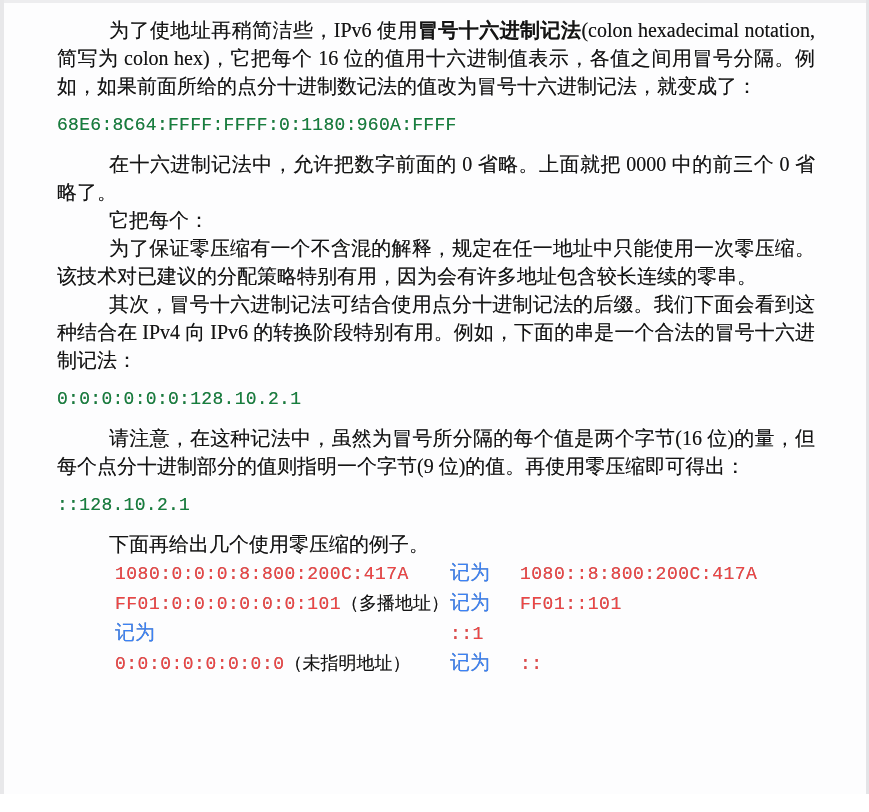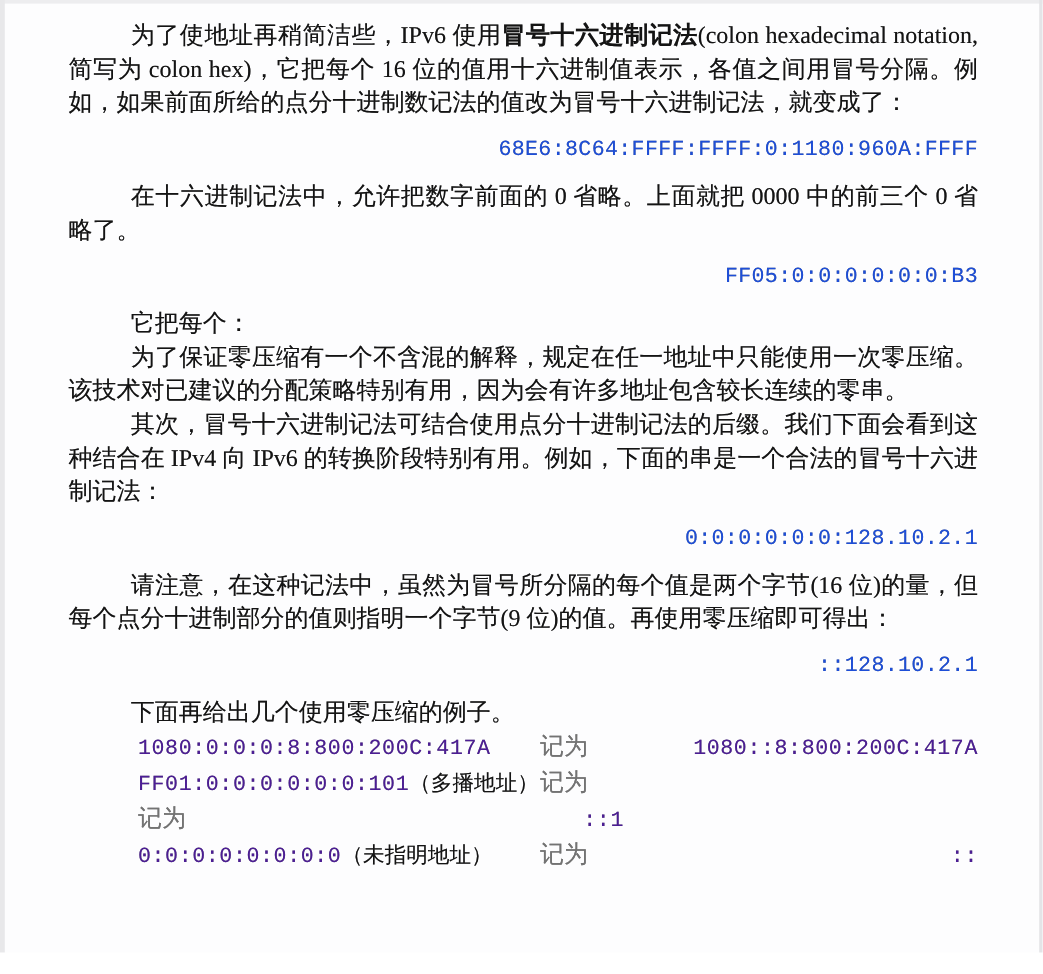--- a/index.html
+++ b/index.html
@@ -40,55 +40,54 @@
     font-size: 20px;
     line-height: 28px;
     text-align: justify;
     text-indent: 52px;
     color: #141414;
     text-shadow: 0 0 0.4px rgba(20,20,20,0.55);
   }
   .para .bold { font-weight: 700; }
   .addr {
     margin: 11px 0;
-    text-align: right;
+    text-align: left;
     font-family: "Liberation Mono", "DejaVu Sans Mono", monospace;
     font-size: 18px;
     line-height: 28px;
-    color: #1d4ed8;
+    color: #15803d;
     text-shadow: 0 0 0.4px rgba(20,20,20,0.5);
     letter-spacing: 0.3px;
   }
   .examples { margin-left: 58px; }
   .ex-row {
     display: grid;
     grid-template-columns: 335px 70px auto;
     line-height: 28px;
     align-items: baseline;
   }
   .ex-left { white-space: nowrap; }
   .ex-addr, .ex-short {
     font-family: "Liberation Mono", "DejaVu Sans Mono", monospace;
     font-size: 18px;
     letter-spacing: 0.5px;
-    color: #4c1d95;
+    color: #ef4444;
     text-shadow: 0 0 0.4px rgba(20,20,20,0.5);
     white-space: nowrap;
-    text-align: right;
   }
   .ex-note {
     font-family: Liberation Mono, monospace;
     font-size: 18px;
     color: #141414;
     text-shadow: 0 0 0.4px rgba(20,20,20,0.5);
   }
   .ex-rel {
     font-family: "Liberation Serif", "DejaVu Serif", serif;
     font-size: 20px;
-    color: #737373;
+    color: #3b82f6;
     text-shadow: 0 0 0.4px rgba(20,20,20,0.5);
   }
   .watermark {
     position: absolute;
     top: 786px;
     right: 3px;
     font-family: "Liberation Sans", "DejaVu Sans", sans-serif;
     font-size: 16px;
     color: rgba(185, 187, 192, 0.85);
     letter-spacing: 0.2px;
@@ -105,21 +104,20 @@
 
   <div class="content">
 
     <p class="para"><span>为了使地址再稍简洁些，IPv6 使用</span><span class="bold">冒号十六进制记法</span><span>(colon hexadecimal notation, 简写为 colon hex)，它把每个 16 位的值用十六进制值表示，各值之间用冒号分隔。例如，如果前面所给的点分十进制数记法的值改为冒号十六进制记法，就变成了：</span></p>
 
     <div class="addr">68E6:8C64:FFFF:FFFF:0:1180:960A:FFFF</div>
 
     <p class="para">在十六进制记法中，允许把数字前面的 0 省略。上面就把 0000 中的前三个 0 省略了。</p>
 
 
-    <div class="addr">FF05:0:0:0:0:0:0:B3</div>
 
     <p class="para">它把每个：</p>
 
 
     <p class="para">为了保证零压缩有一个不含混的解释，规定在任一地址中只能使用一次零压缩。该技术对已建议的分配策略特别有用，因为会有许多地址包含较长连续的零串。</p>
 
     <p class="para">其次，冒号十六进制记法可结合使用点分十进制记法的后缀。我们下面会看到这种结合在 IPv4 向 IPv6 的转换阶段特别有用。例如，下面的串是一个合法的冒号十六进制记法：</p>
 
     <div class="addr">0:0:0:0:0:0:128.10.2.1</div>
 
@@ -131,20 +129,21 @@
 
     <div class="examples">
       <div class="ex-row">
         <span class="ex-left"><span class="ex-addr">1080:0:0:0:8:800:200C:417A</span><span class="ex-note"></span></span>
         <span class="ex-rel">记为</span>
         <span class="ex-short">1080::8:800:200C:417A</span>
       </div>
       <div class="ex-row">
         <span class="ex-left"><span class="ex-addr">FF01:0:0:0:0:0:0:101</span><span class="ex-note">（多播地址）</span></span>
         <span class="ex-rel">记为</span>
+        <span class="ex-short">FF01::101</span>
       </div>
       <div class="ex-row">
         <span class="ex-rel">记为</span>
         <span class="ex-short">::1</span>
       </div>
       <div class="ex-row">
         <span class="ex-left"><span class="ex-addr">0:0:0:0:0:0:0:0</span><span class="ex-note">（未指明地址）</span></span>
         <span class="ex-rel">记为</span>
         <span class="ex-short">::</span>
       </div>

